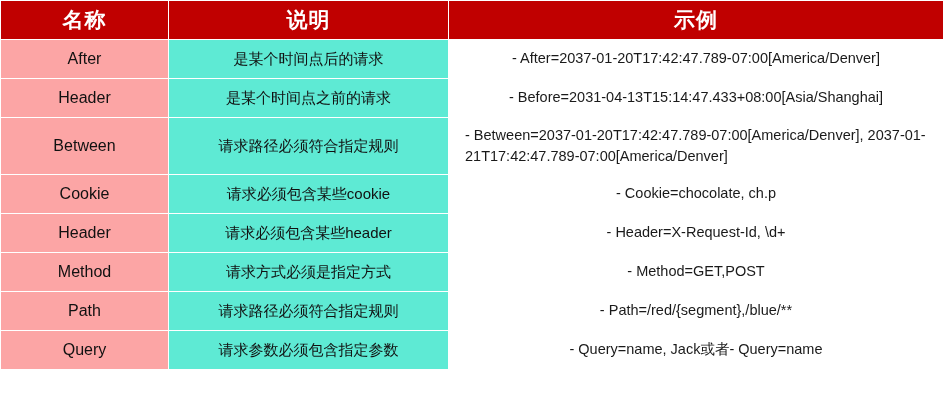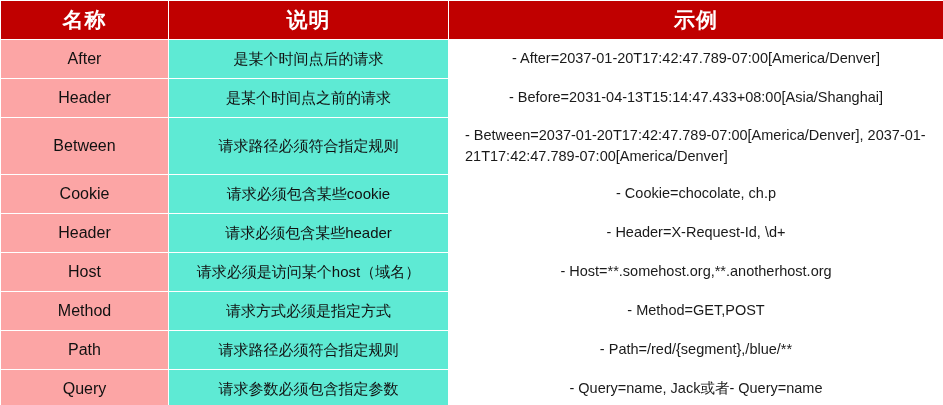--- a/index.html
+++ b/index.html
@@ -108,25 +108,20 @@
         <td class="cell-name">Cookie</td>
         <td class="cell-desc">请求必须包含某些cookie</td>
         <td class="cell-example">- Cookie=chocolate, ch.p</td>
       </tr>
       <tr class="row-h-normal">
         <td class="cell-name">Header</td>
         <td class="cell-desc">请求必须包含某些header</td>
         <td class="cell-example">- Header=X-Request-Id, \d+</td>
       </tr>
       <tr class="row-h-normal">
-        <td class="cell-name">Host</td>
-        <td class="cell-desc">请求必须是访问某个host（域名）</td>
-        <td class="cell-example">- Host=**.somehost.org,**.anotherhost.org</td>
-      </tr>
-      <tr class="row-h-normal">
         <td class="cell-name">Method</td>
         <td class="cell-desc">请求方式必须是指定方式</td>
         <td class="cell-example">- Method=GET,POST</td>
       </tr>
       <tr class="row-h-normal">
         <td class="cell-name">Path</td>
         <td class="cell-desc">请求路径必须符合指定规则</td>
         <td class="cell-example">- Path=/red/{segment},/blue/**</td>
       </tr>
       <tr class="row-h-normal">

